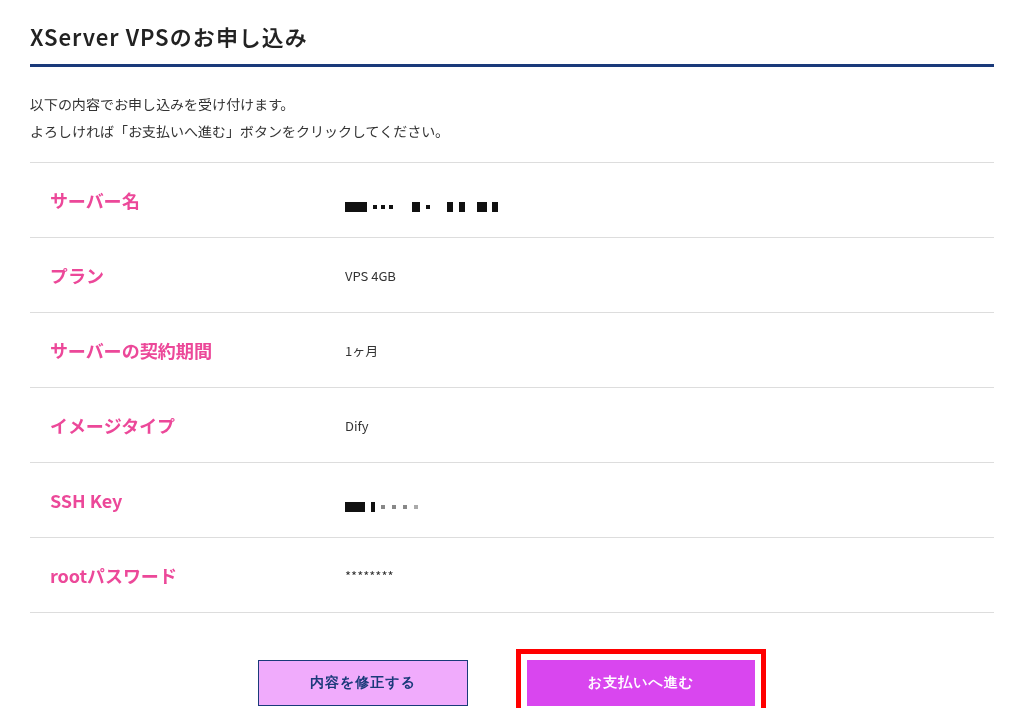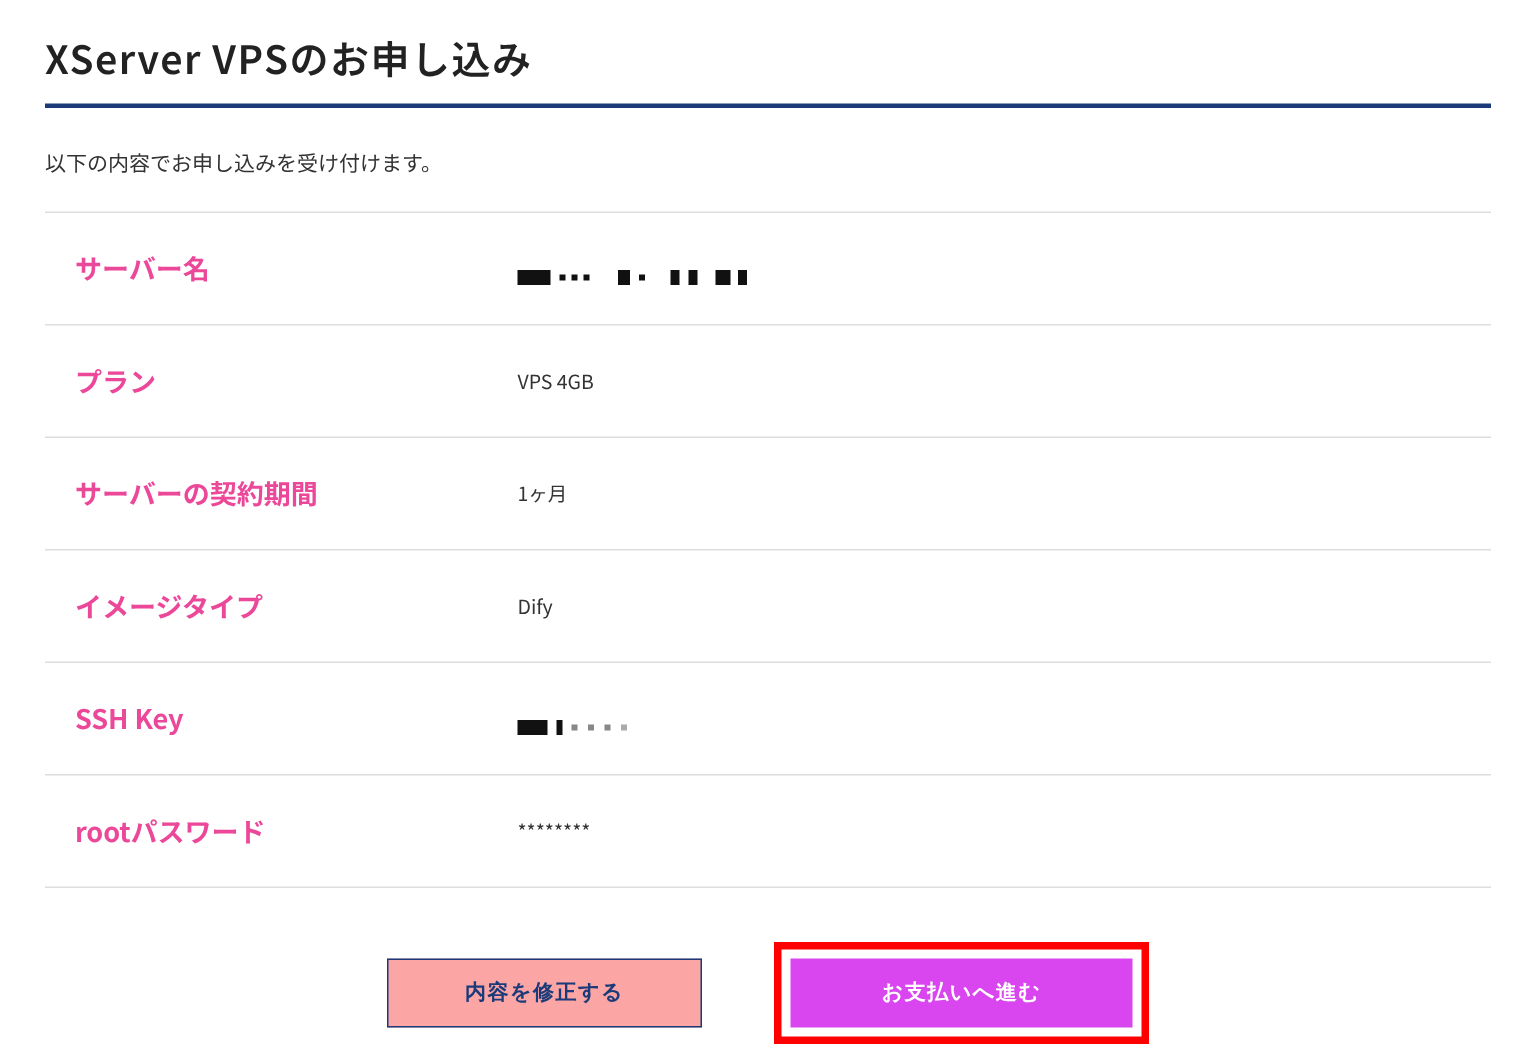--- a/index.html
+++ b/index.html
@@ -4,21 +4,21 @@
   <style>
     * { box-sizing: border-box; margin: 0; padding: 0; }
     body {
       font-family: "Hiragino Sans", "Hiragino Kaku Gothic ProN", "Noto Sans JP", "Yu Gothic", Meiryo, sans-serif;
       background: #fff;
       width: 1024px;
       padding: 20px 30px;
       color: #333;
     }
     .page-title {
-      font-size: 26px;
+      font-size: 22px;
       font-weight: 600;
       color: #222;
       padding-bottom: 12px;
       border-bottom: 3px solid #1a3a7a;
       letter-spacing: 1px;
     }
     .intro {
       margin-top: 24px;
       font-size: 14px;
       line-height: 1.9;
@@ -80,21 +80,21 @@
       align-items: center;
       justify-content: center;
       height: 46px;
       width: 210px;
       font-size: 14px;
       font-weight: 700;
       cursor: pointer;
       letter-spacing: 1px;
     }
     .btn-secondary {
-      background: #fca5a5;
+      background: #f0abfc;
       color: #1a3a7a;
       border: 1px solid #1a3a7a;
     }
     .btn-primary-wrap {
       border: 5px solid #ff0000;
       padding: 6px;
       display: inline-block;
     }
     .btn-primary {
       background: #d946ef;
@@ -103,20 +103,21 @@
       width: 228px;
     }
   </style>
 </head>
 <body>
 
 <h1 class="page-title">XServer VPSのお申し込み</h1>
 
 <div class="intro">
   <div>以下の内容でお申し込みを受け付けます。</div>
+  <div>よろしければ「お支払いへ進む」ボタンをクリックしてください。</div>
 </div>
 
 <div class="summary-table">
 
   <div class="summary-row">
     <div class="summary-label">サーバー名</div>
     <div class="summary-value">
       <span class="redacted">
         <span class="redact-bar" style="width:22px;"></span>
         <span class="redact-dot"></span><span class="redact-dot"></span><span class="redact-dot"></span>

